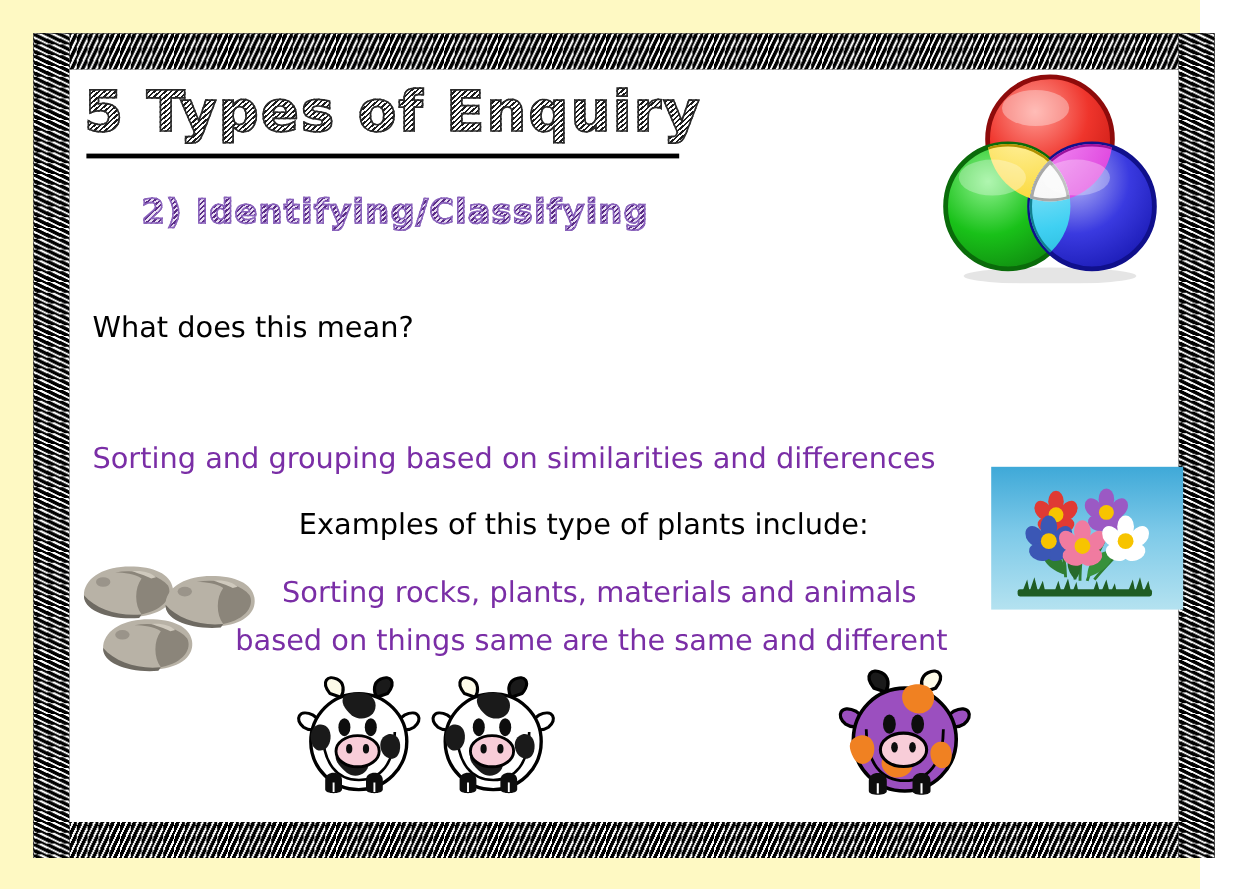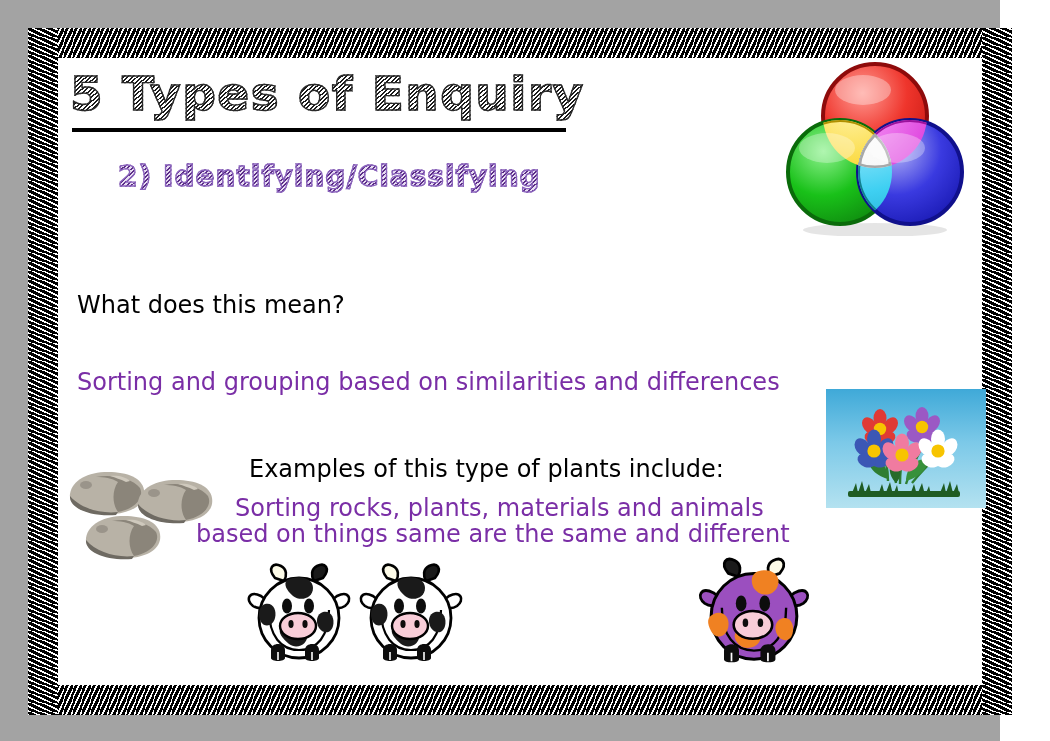--- a/index.html
+++ b/index.html
@@ -11,21 +11,21 @@
     width: 1050px;
     height: 741px;
     font-family: "DejaVu Sans", sans-serif;
     overflow: hidden;
   }
 
   #slide {
     position: relative;
     width: 1000px;
     height: 741px;
-    background: #a3a3a3;
+    background: #fef9c3;
   }
 
   
   .frame {
     position: absolute;
     left: 28px;
     top: 28px;
     width: 984px;
     height: 687px;
     box-sizing: border-box;
@@ -134,27 +134,27 @@
     -webkit-text-fill-color: transparent;
     -webkit-text-stroke: 1.3px #8a63bd;
   }
 
   .body-text {
     position: absolute;
     font-family: "DejaVu Sans", sans-serif;
     font-size: 24px;
     white-space: nowrap;
   }
-  .t-black  { color: #000000; margin-top: 32px; }
+  .t-black  { color: #000000; }
   .t-purple { color: #7a2ea6; }
 
   .line-question { left: 77px;  top: 259px; }
   .line-meaning  { left: 77px;  top: 340px; margin-top: 28px; }
   .line-examples { left: 249px; top: 423px; }
-  .line-ex1      { left: 235px; top: 494px; }
+  .line-ex1      { left: 235px; top: 480px; }
   .line-ex2      { left: 196px; top: 520px; }
 
   
   .venn {
     position: absolute;
     left: 775px;
     top: 58px;
     width: 200px;
     height: 178px;
   }

